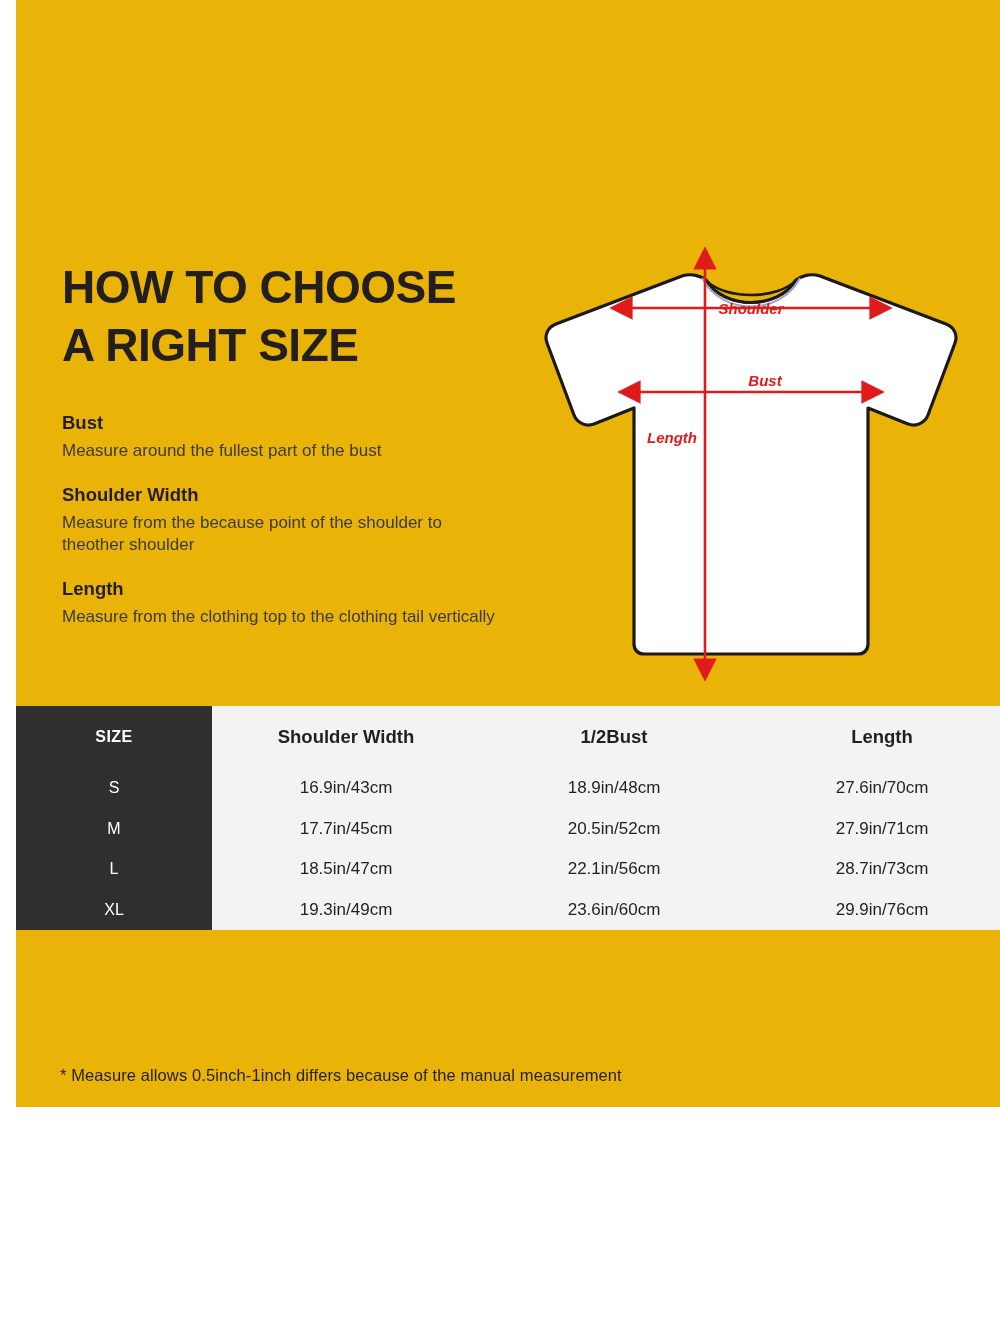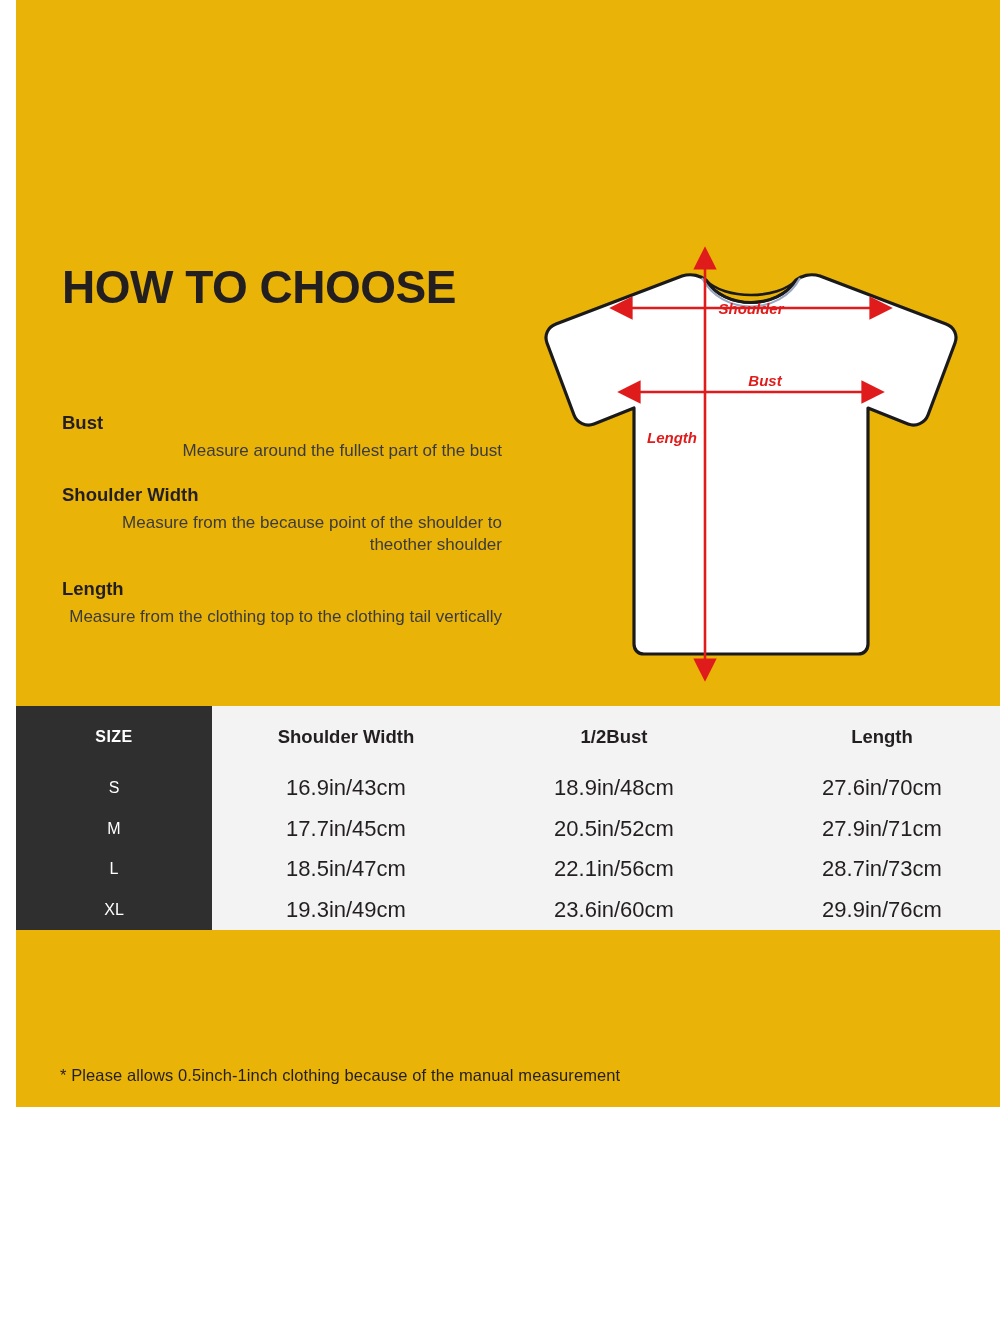--- a/index.html
+++ b/index.html
@@ -57,21 +57,20 @@
     color: #231f20;
     margin: 0 0 6px 0;
     line-height: 22px;
   }
   .def-desc {
     font-size: 17px;
     line-height: 22px;
     color: #3b3b3b;
     margin: 0 0 22px 0;
     font-weight: normal;
-    text-align: right;
   }
   .def-block:last-child .def-desc { margin-bottom: 16px; }
 
   
   .shirt-wrap {
     position: absolute;
     left: 500px;
     top: 240px;
     width: 470px;
     height: 450px;
@@ -109,21 +108,21 @@
     background: #f3f3f3;
   }
   .size-table thead th.size-head {
     background: #302f2f;
     color: #ffffff;
     font-size: 16px;
     letter-spacing: 0.5px;
   }
   .size-table tbody td {
     height: 40.5px;
-    font-size: 22px;
+    font-size: 17px;
     color: #231f20;
     background: #f3f3f3;
   }
   .size-table tbody td.size-cell {
     background: #302f2f;
     color: #ffffff;
     font-size: 16px;
   }
 
   .footnote {
@@ -145,20 +144,21 @@
 </style>
 </head>
 <body>
 
 <div class="page">
 
   <div class="top-section">
 
     <div class="headline">
       <div>HOW TO CHOOSE</div>
+      <div>A RIGHT SIZE</div>
     </div>
 
     <div class="defs">
       <div class="def-block">
         <p class="def-term">Bust</p>
         <p class="def-desc">Measure around the fullest part of the bust</p>
       </div>
       <div class="def-block">
         <p class="def-term">Shoulder Width</p>
         <p class="def-desc">Measure from the because point of the shoulder to theother shoulder</p>
@@ -262,15 +262,15 @@
         <tr>
           <td class="size-cell">XL</td>
           <td>19.3in/49cm</td>
           <td>23.6in/60cm</td>
           <td>29.9in/76cm</td>
         </tr>
       </tbody>
     </table>
   </div>
 
-  <div class="footnote">* Please allows 0.5inch-1inch clothing because of the  manual measurement</div>
+  <div class="footnote">* Measure allows 0.5inch-1inch differs because of the  manual measurement</div>
 
 </div>
 
 </body></html>

